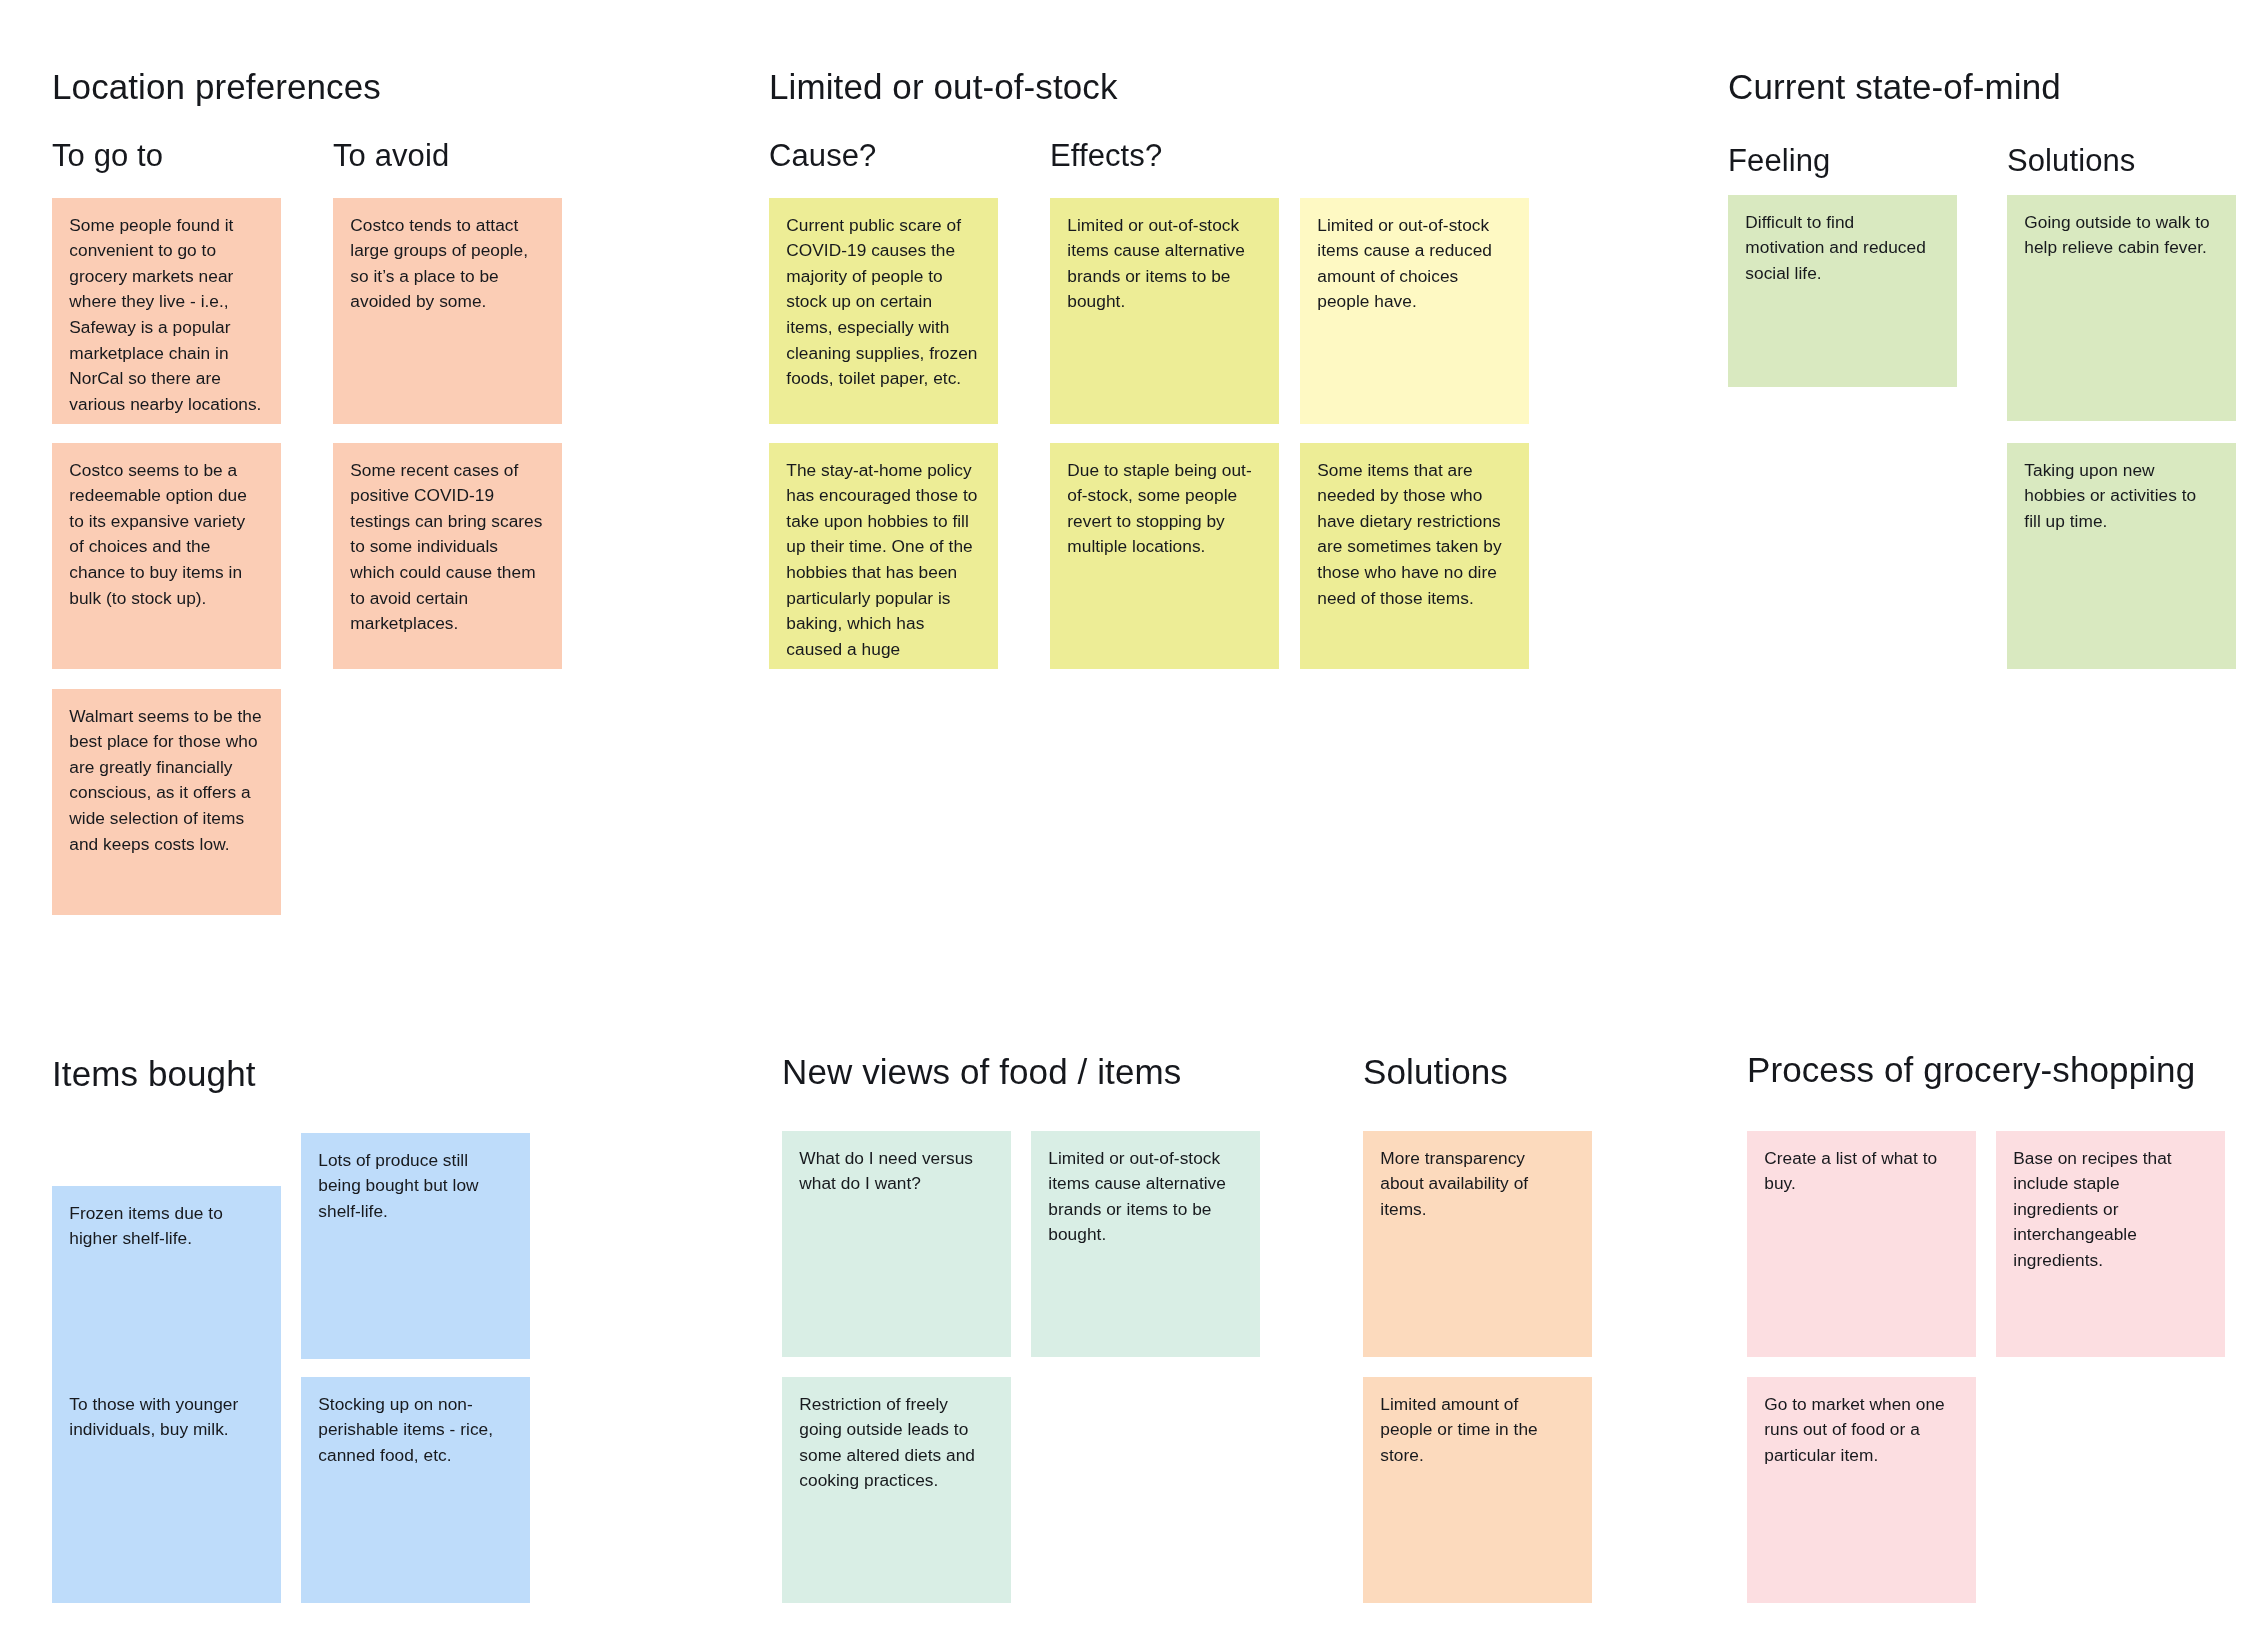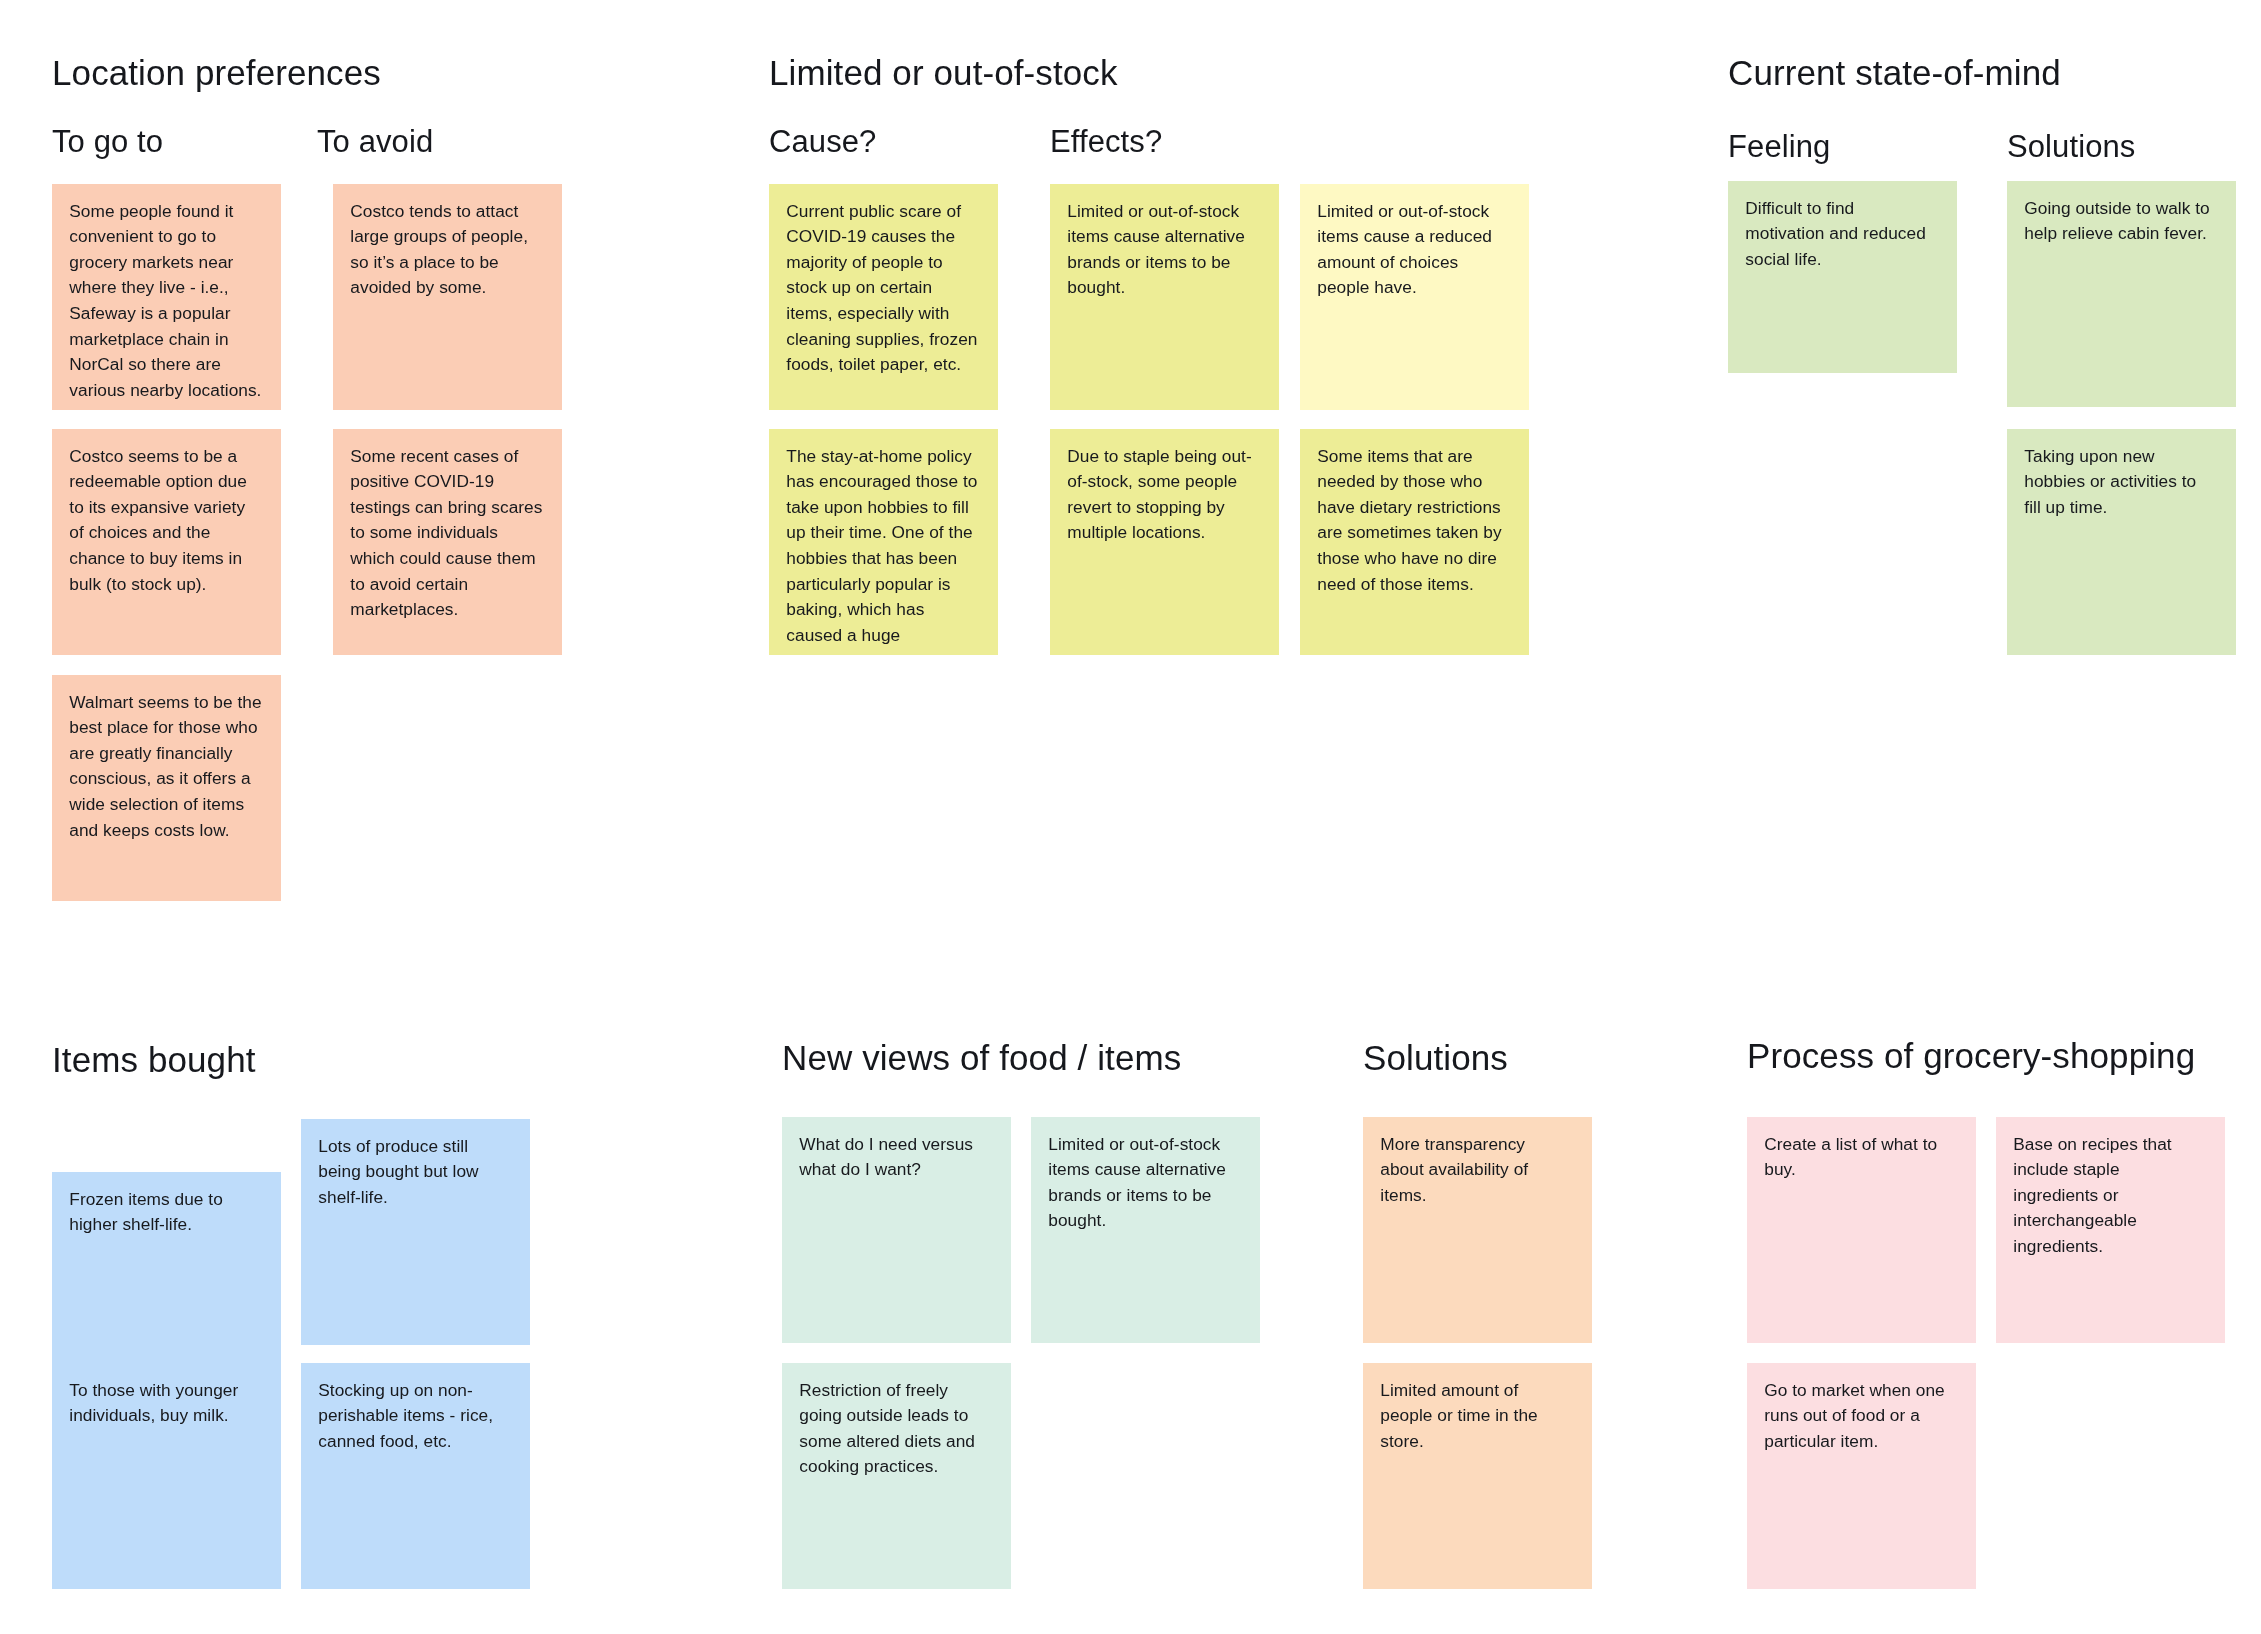--- a/index.html
+++ b/index.html
@@ -13,20 +13,21 @@
     width: 2261px;
     height: 1635px;
     position: relative;
     font-family: "Liberation Sans", sans-serif;
     overflow: hidden;
   }
   .board {
     position: absolute;
     inset: 0;
     background: #ffffff;
+    margin-top: 14px;
   }
   
   .group-title {
     position: absolute;
     font-size: 35px;
     font-weight: 400;
     color: #16181d;
     letter-spacing: 0.1px;
     white-space: nowrap;
     line-height: 1.1;
@@ -55,21 +56,21 @@
   }
 </style>
 </head>
 <body>
 
 <div class="board">
 
   <div class="group-title" style="left:52px; top:54px;">Location preferences</div>
 
   <div class="sub-title" style="left:52px; top:125px;">To go to</div>
-  <div class="sub-title" style="left:317px; top:125px;">To avoid</div>
+  <div class="sub-title" style="left:333px; top:125px;">To avoid</div>
 
   <div class="note" style="left:52px; top:184px; width:229px; height:226px; background:#fbcdb5;">
     <span class="note-text">Some people found it convenient to go to grocery markets near where they live - i.e., Safeway is a popular marketplace chain in NorCal so there are various nearby locations.</span>
   </div>
   <div class="note" style="left:52px; top:429px; width:229px; height:226px; background:#fbcdb5;">
     <span class="note-text">Costco seems to be a redeemable option due to its expansive variety of choices and the chance to buy items in bulk (to stock up).</span>
   </div>
   <div class="note" style="left:52px; top:675px; width:229px; height:226px; background:#fbcdb5;">
     <span class="note-text">Walmart seems to be the best place for those who are greatly financially conscious, as it offers a wide selection of items and keeps costs low.</span>
   </div>

